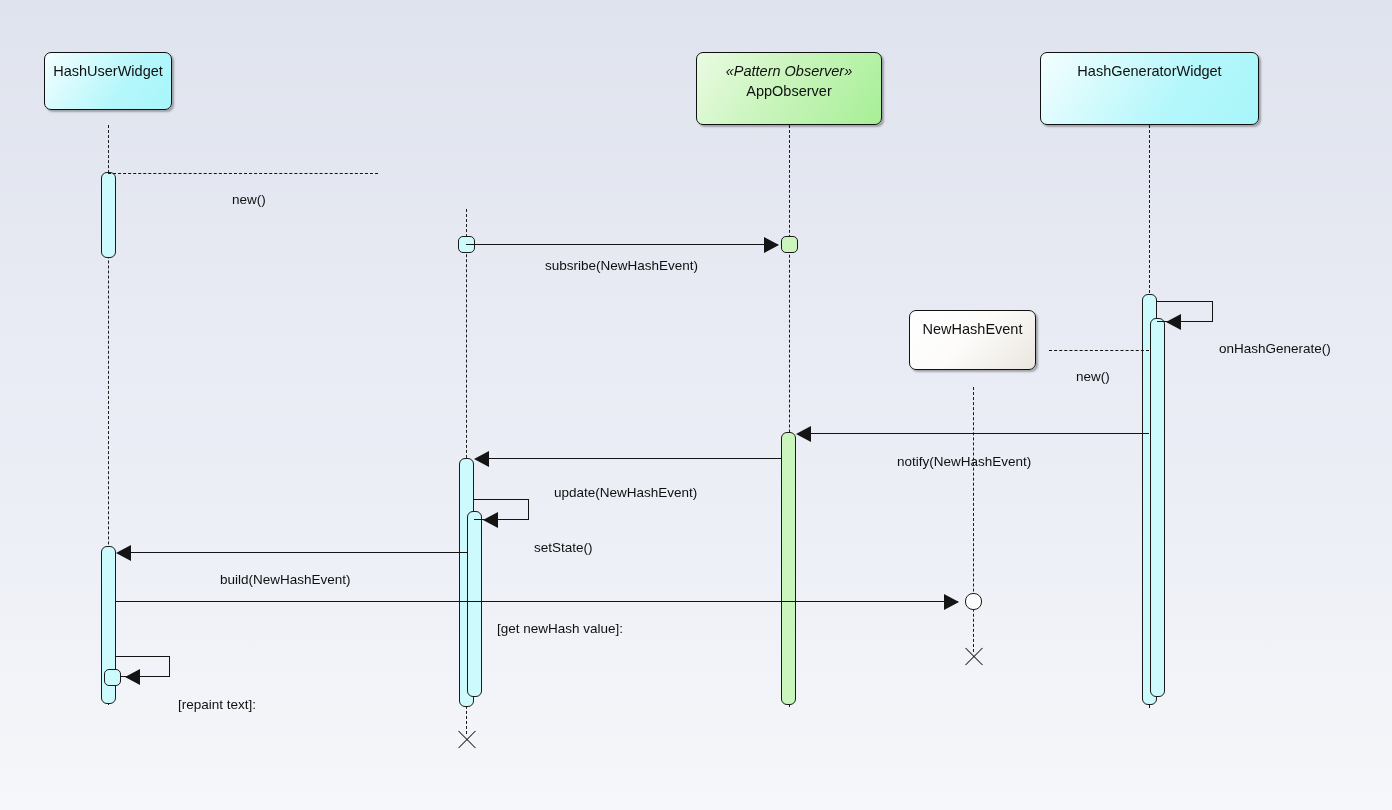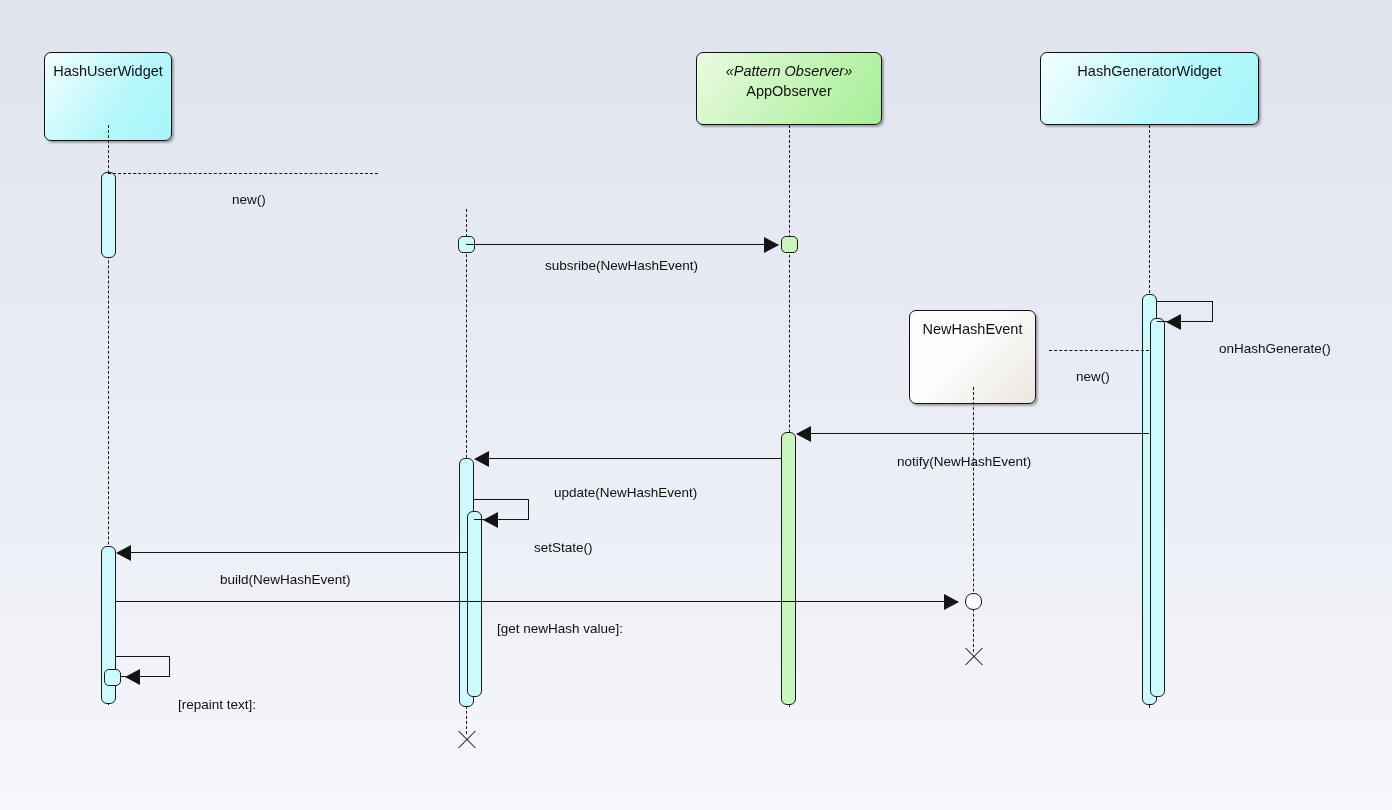--- a/index.html
+++ b/index.html
@@ -66,35 +66,35 @@
   .xmark{position:absolute;width:22px;height:22px;}
   .xmark i{position:absolute;left:0;top:10px;width:24px;height:0;border-top:1.8px solid #141414;transform-origin:50% 50%;}
   .xmark i.a{transform:rotate(45deg);}
   .xmark i.b{transform:rotate(-45deg);}
 </style>
 </head>
 <body>
 
 <div id="canvas">
 
-  <div class="lbox cyan" style="left:44px;top:52px;width:128px;height:89px;">
+  <div class="lbox cyan" style="left:44px;top:52px;width:128px;height:58px;">
     <div class="nm">HashUserWidget</div>
   </div>
 
 
   <div class="lbox green" style="left:696px;top:52px;width:186px;height:73px;">
     <div class="st">«Pattern Observer»</div>
     <div class="nm">AppObserver</div>
   </div>
 
   <div class="lbox cyan" style="left:1040px;top:52px;width:219px;height:73px;text-align:center;">
     <div class="nm">HashGeneratorWidget</div>
   </div>
 
-  <div class="lbox white" style="left:909px;top:310px;width:127px;height:94px;">
+  <div class="lbox white" style="left:909px;top:310px;width:127px;height:60px;">
     <div class="nm">NewHashEvent</div>
   </div>
 
   <div class="lline" style="left:108px;top:125px;height:580px;"></div>
   <div class="lline" style="left:466px;top:209px;height:525px;"></div>
   <div class="lline" style="left:789px;top:125px;height:582px;"></div>
   <div class="lline" style="left:1149px;top:125px;height:583px;"></div>
   <div class="lline" style="left:973px;top:387px;height:265px;"></div>
 
   <div class="act" style="left:101px;top:172px;width:15px;height:86px;"></div>

